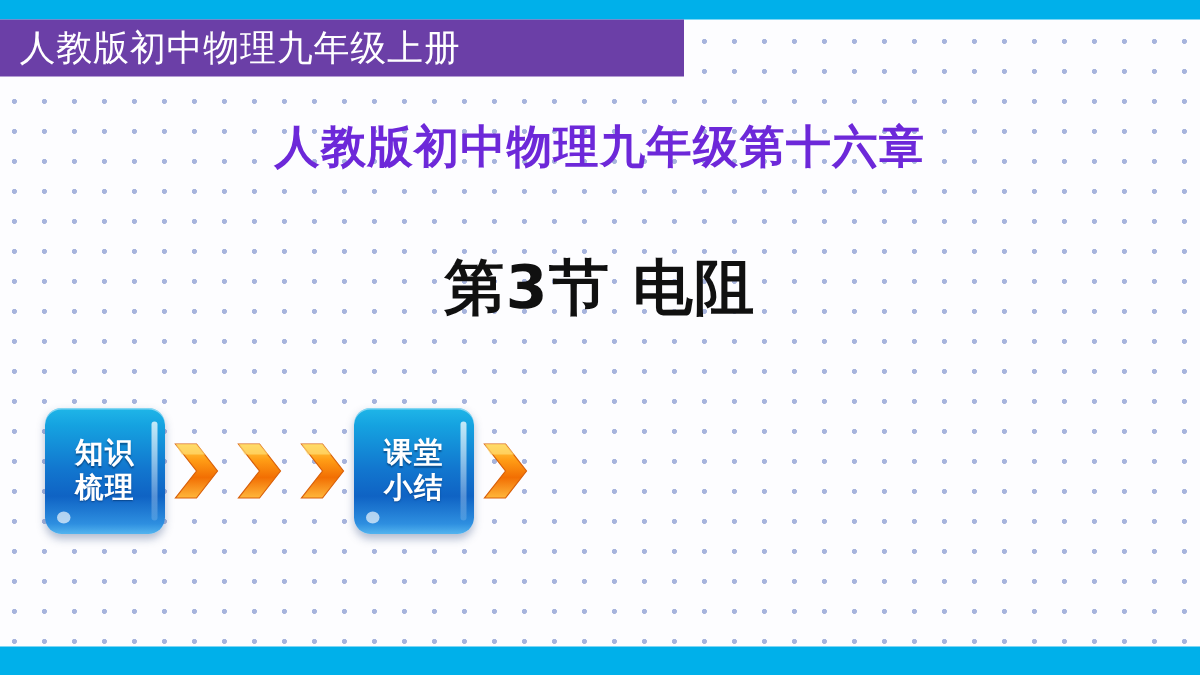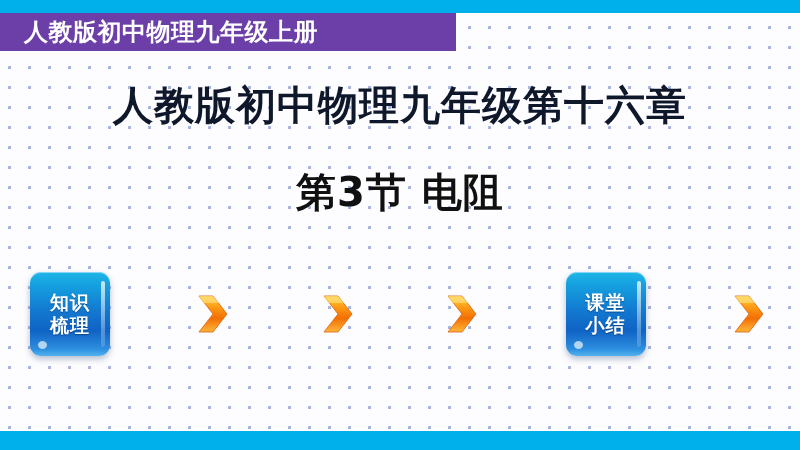--- a/index.html
+++ b/index.html
@@ -59,36 +59,36 @@
     top: 13px;
     width: 456px;
     height: 38px;
     background-color: #6b3fa7;
     display: flex;
     align-items: center;
   }
   #purple-banner-label {
     color: #ffffff;
     font-size: 24px;
-    font-weight: bold;
+    font-weight: normal;
     letter-spacing: 0.5px;
-    padding-left: 24px;
+    padding-left: 13px;
     line-height: 1;
     white-space: nowrap;
   }
 
   
   #main-title {
     position: absolute;
     left: 0;
     top: 81px;
     width: 800px;
     text-align: center;
-    color: #0f172a;
-    font-size: 40px;
+    color: #6d28d9;
+    font-size: 30px;
     font-weight: bold;
     letter-spacing: 1px;
     line-height: 1.2;
     white-space: nowrap;
   }
   #sub-title {
     position: absolute;
     left: 0;
     top: 168px;
     width: 800px;
@@ -104,21 +104,20 @@
   
   #step-flow {
     position: absolute;
     left: 30px;
     top: 264px;
     width: 740px;
     height: 100px;
     display: flex;
     flex-direction: row;
     align-items: center;
-    justify-content: space-between;
   }
 
   .step-button {
     position: relative;
     width: 80px;
     height: 84px;
     border-radius: 11px;
     background: linear-gradient(180deg,
         #1fb6e8 0%,
         #15a2e0 14%,

